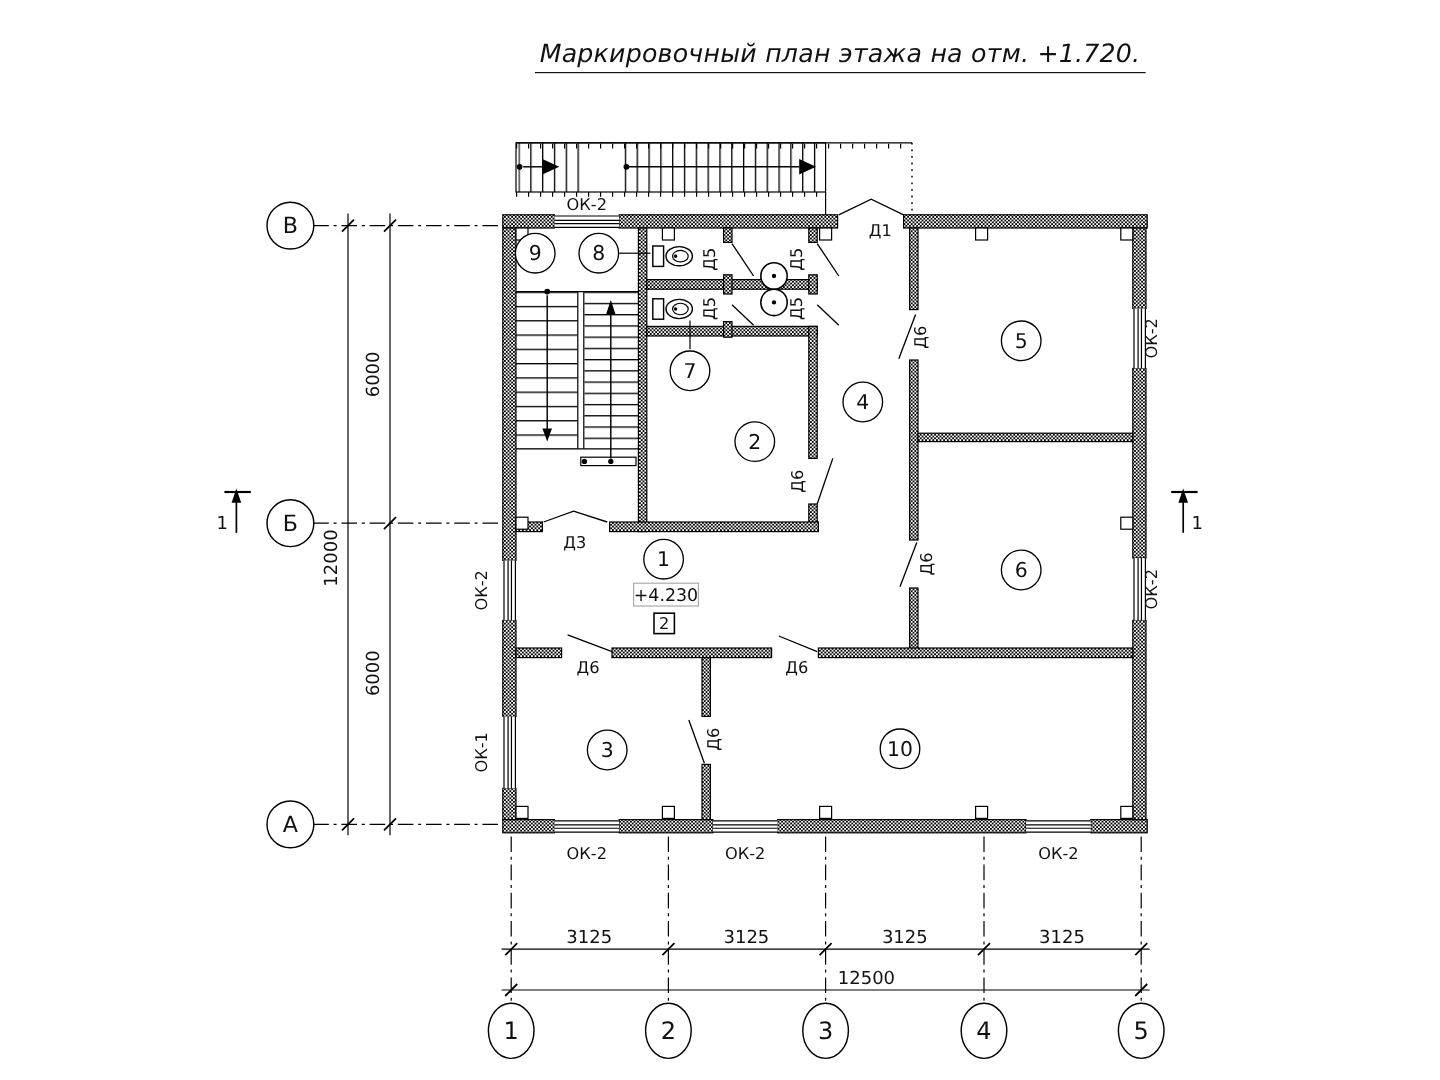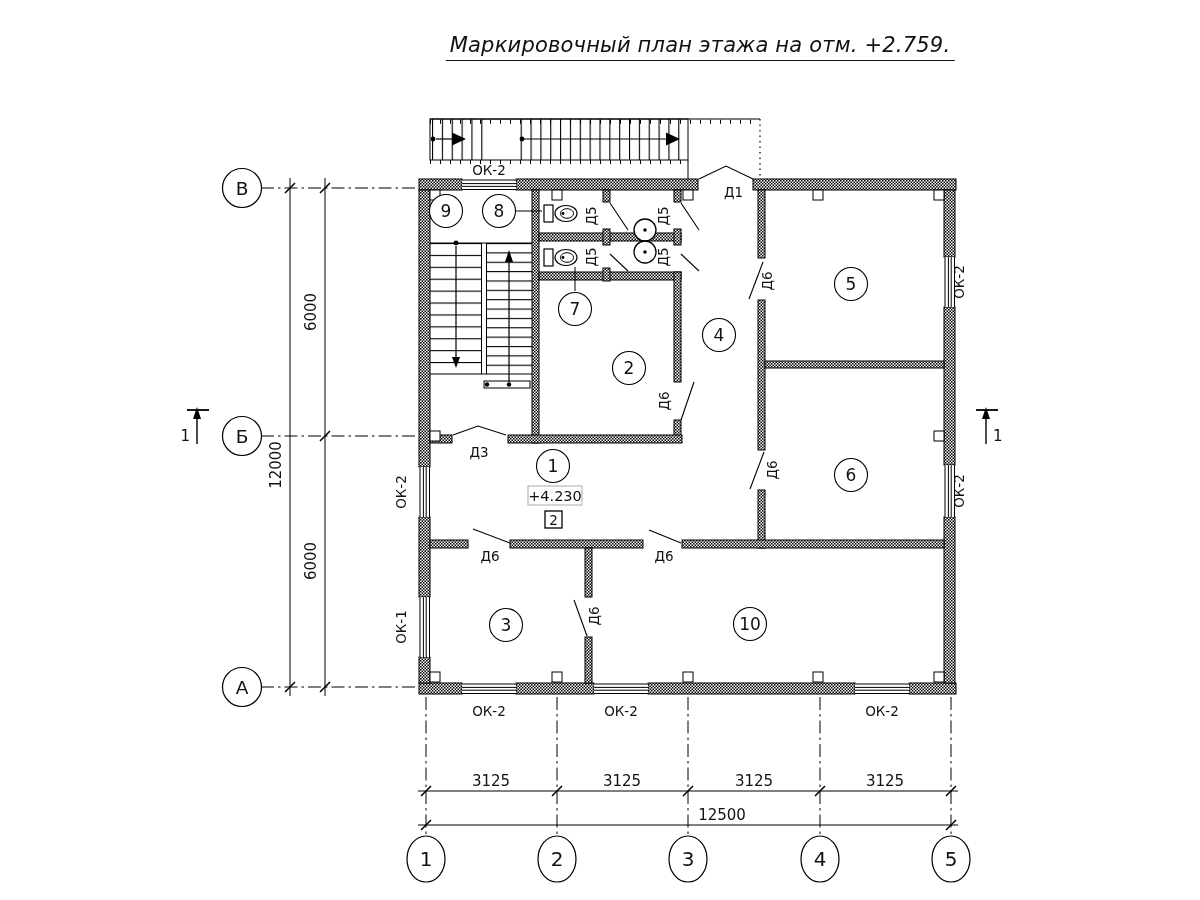--- a/index.html
+++ b/index.html
@@ -20,21 +20,21 @@
   .dimtxt{font-size:15px;}
   .roomnum{font-size:17px;}
   .axlet{font-size:18.5px;}
   .axnum{font-size:20px;}
   .mid{text-anchor:middle;}
   .fix{fill:#fff;stroke:#000;stroke-width:1.2;}
 </style>
 </head>
 <body>
 
-<div id="plan-title">Маркировочный план этажа на отм. +2.759.</div>
+<div id="plan-title">Маркировочный план этажа на отм. +1.720.</div>
 
 <svg width="1200" height="900" viewBox="0 0 1200 900">
   <defs>
     <pattern id="wallpat" width="3" height="3" patternUnits="userSpaceOnUse">
       <rect width="3" height="3" fill="#fff"></rect>
       <rect width="1.5" height="1.5" fill="#000"></rect>
       <rect x="1.5" y="1.5" width="1.5" height="1.5" fill="#000"></rect>
     </pattern>
     <pattern id="patV" x="432" width="9.85" height="60" patternUnits="userSpaceOnUse">
       <rect width="1.1" height="60" fill="#000"></rect>

